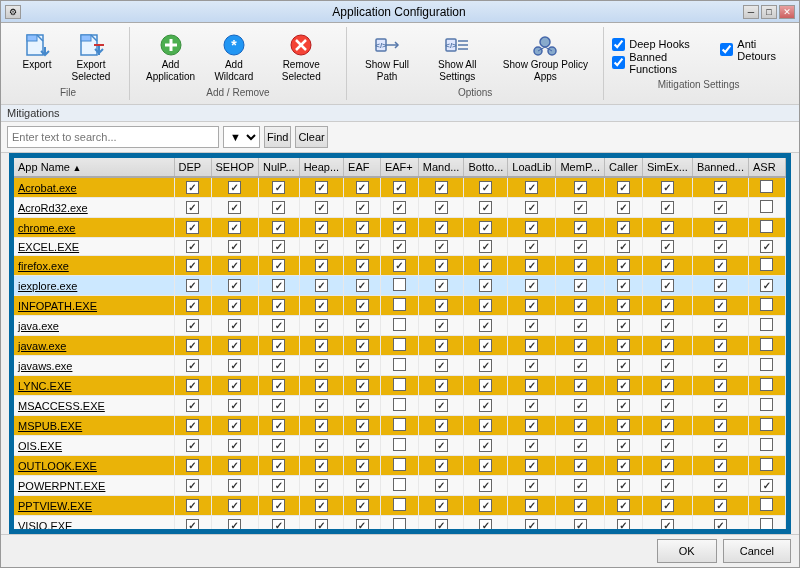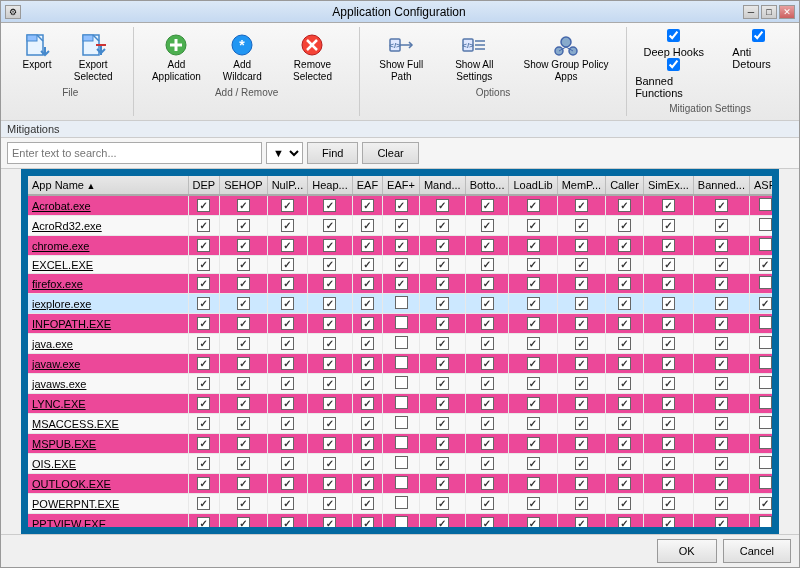--- a/index.html
+++ b/index.html
@@ -117,21 +117,20 @@
       flex-direction: column;
       padding: 2px 8px;
       justify-content: center;
       gap: 2px;
     }
     .check-option {
       display: flex;
       align-items: center;
       gap: 4px;
       font-size: 11px;
-      flex-direction: column;
     }
     .check-option input { margin: 0; }
     .section-label {
       font-size: 10px;
       color: #555;
       text-align: center;
       margin-top: 2px;
     }
     .mitigations-bar {
       background: #e8eef5;
@@ -142,50 +141,50 @@
     }
     .search-bar {
       background: #f5f5f5;
       border-bottom: 1px solid #ccc;
       padding: 4px 6px;
       display: flex;
       align-items: center;
       gap: 4px;
     }
     .search-input {
-      width: 255px;
+      width: 212px;
       height: 22px;
       border: 1px solid #aaa;
       padding: 3px 4px;
       font-size: 11px;
       background: white;
       color: #888;
     }
     .search-dropdown {
       height: 22px;
       border: 1px solid #aaa;
       background: white;
       font-size: 11px;
       padding: 0 2px;
     }
     .search-btn {
       height: 22px;
-      padding: 0 14px;
+      padding: 0 2px;
       border: 1px solid #aaa;
       background: linear-gradient(to bottom, #f0f0f0, #ddd);
       cursor: pointer;
       font-size: 11px;
     }
     .table-container {
       flex: 1;
       overflow-y: auto;
       overflow-x: hidden;
-      background: #ec4899;
-      border: 7px solid #0369a1;
-      margin: 0 20px;
+      background: #eab308;
+      border: 5px solid #0369a1;
+      margin: 0 8px;
     }
     table {
       width: 100%;
       border-collapse: collapse;
       font-size: 11px;
     }
     thead th {
       background: linear-gradient(to bottom, #e8e8e8, #d8d8d8);
       border-right: 1px solid #bbb;
       border-bottom: 2px solid #aaa;

